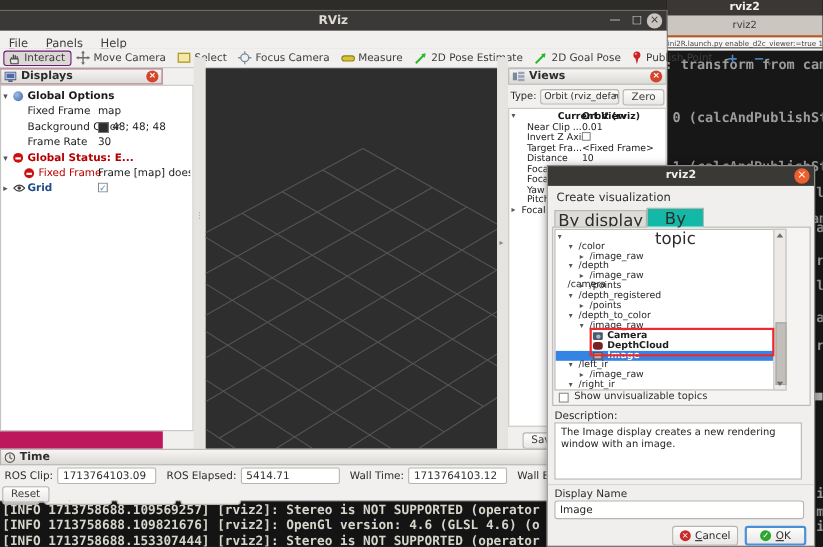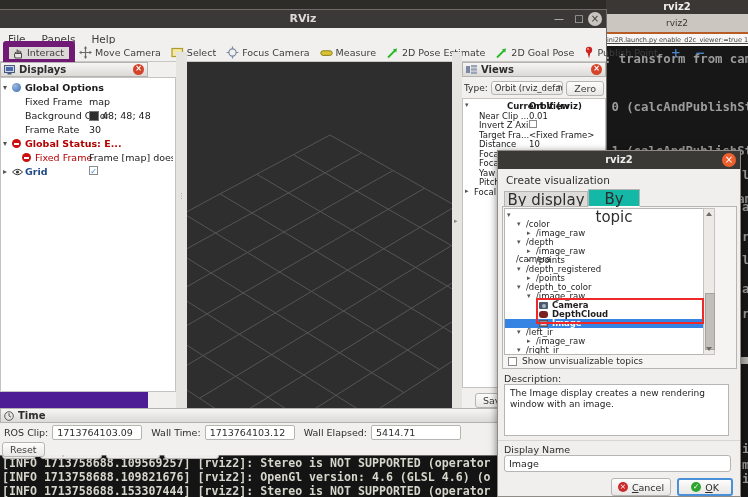--- a/index.html
+++ b/index.html
@@ -30,32 +30,32 @@
   #rviz-title{width:100%;text-align:center;color:#dedad6;font-size:11px;font-weight:bold;line-height:18px;}
   .winbtn{top:3px;width:14px;height:13px;color:#cfcbc7;font-size:10px;line-height:12px;text-align:center;}
   #win-close{top:2px;width:14px;height:14px;border-radius:50%;background:#c9c4bf;color:#3b3937;
     font-size:10px;line-height:13px;text-align:center;}
   #rviz-menubar{left:0;top:18px;width:606px;height:16px;background:#f1f0ee;border-bottom:1px solid #dad8d5;}
   .menu-item{display:inline-block;font-size:10.5px;color:#3d3d3d;padding:1px 8px;line-height:14px;}
   #rviz-toolbar{left:0;top:34px;width:606px;height:18px;background:#f1f0ee;border-bottom:1px solid #c9c7c4;
     display:flex;align-items:center;padding-left:3px;box-sizing:border-box;}
   .tool{display:flex;align-items:center;gap:3px;font-size:9.5px;color:#3d3d3d;padding:1px 6px 1px 4px;
     border-radius:3px;white-space:nowrap;}
-  .tool.active{background:#dbd8d5;border:6px solid #701a75;padding:0 5px 0 3px;}
+  .tool.active{background:#dbd8d5;border:1px solid #701a75;padding:0 5px 0 3px;}
   .tool svg{display:block;}
   .tool-add,.tool-remove{color:#4a86c8;font-weight:bold;font-size:12px;padding:0 7px;position:relative;}
   .tool-remove i{position:absolute;right:1px;bottom:-2px;font-style:normal;font-size:6px;color:#555;}
 
   
   .panel-header{background:linear-gradient(#f6f5f3,#dcdad7);border:1px solid #b5b3b0;font-weight:bold;
     font-size:10px;color:#2d2d2d;display:flex;align-items:center;gap:4px;padding:0 3px;box-sizing:border-box;height:15px;}
   .panel-close{margin-left:auto;width:11px;height:11px;border-radius:50%;background:#d4432a;color:#fff;
     font-size:8px;line-height:10px;text-align:center;flex:none;}
 
-  #displays-panel{left:0;top:52px;width:148px;height:346px;background:#4c1d95;}
+  #displays-panel{left:0;top:52px;width:148px;height:346px;background:#be185d;}
   #displays-tree{left:0;top:15px;width:176px;height:315px;background:#ffffff;border:1px solid #c5c3c0;box-sizing:border-box;}
   .trow{position:absolute;left:0;width:174px;height:14px;font-size:9.5px;color:#1a1a1a;}
   .trow .exp{position:absolute;color:#555;font-size:8px;top:2px;}
   .trow .lbl{position:absolute;top:1px;white-space:nowrap;overflow:hidden;}
   .trow .val{position:absolute;left:88px;top:1px;width:84px;white-space:nowrap;overflow:hidden;display:flex;align-items:center;gap:3px;}
   .trow.error .lbl{color:#b40000;}
   .trow.link .lbl{color:#204a87;}
   .trow.bold .lbl{font-weight:bold;}
   .sphere-icon{width:9px;height:9px;border-radius:50%;background:radial-gradient(circle at 3px 3px,#9db9e0,#3a6aad);display:inline-block;}
   .error-icon{width:9px;height:9px;border-radius:50%;background:#cc1010;position:relative;display:inline-block;}
@@ -430,20 +430,24 @@
             <path d="M5 2.2 L5 5 L7 6.2" stroke="#5a5856" fill="none" stroke-width="1"></path>
           </svg>
         <span>Time</span>
       </div>
       <div class="abs" id="time-fields">
           <div class="tfield">
             <span>ROS Clip:</span>
             <span class="tinput">1713764103.09</span>
           </div>
           <div class="tfield">
+            <span>ROS Elapsed:</span>
+            <span class="tinput">5414.71</span>
+          </div>
+          <div class="tfield">
             <span>Wall Time:</span>
             <span class="tinput">1713764103.12</span>
           </div>
           <div class="tfield">
             <span>Wall Elapsed:</span>
             <span class="tinput">5414.71</span>
           </div>
         </div>
       <span class="btn abs" id="reset-btn">Reset</span>
     </div>

